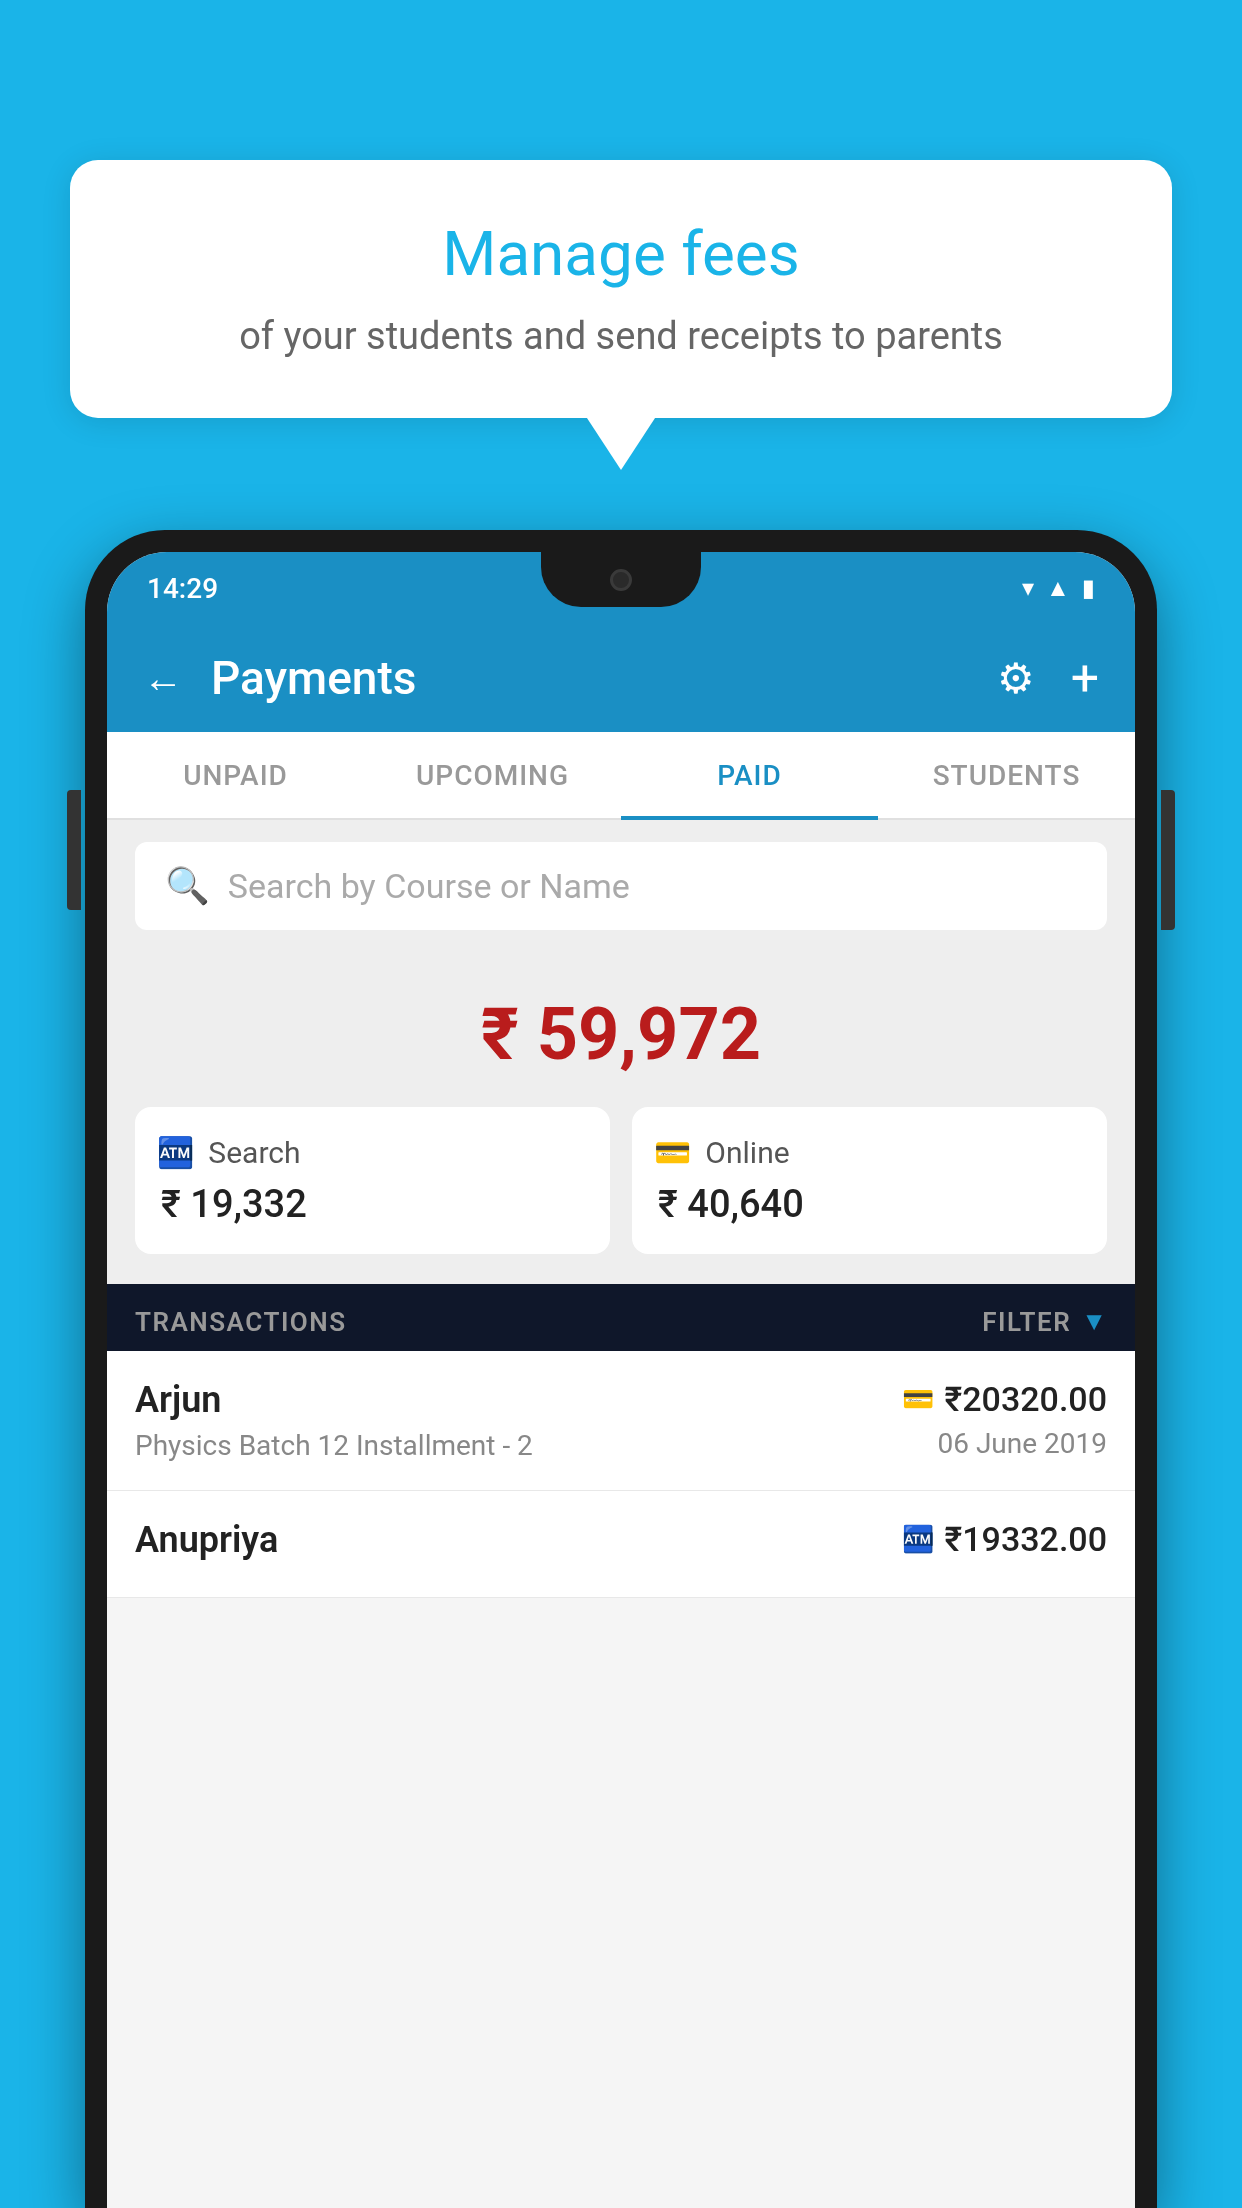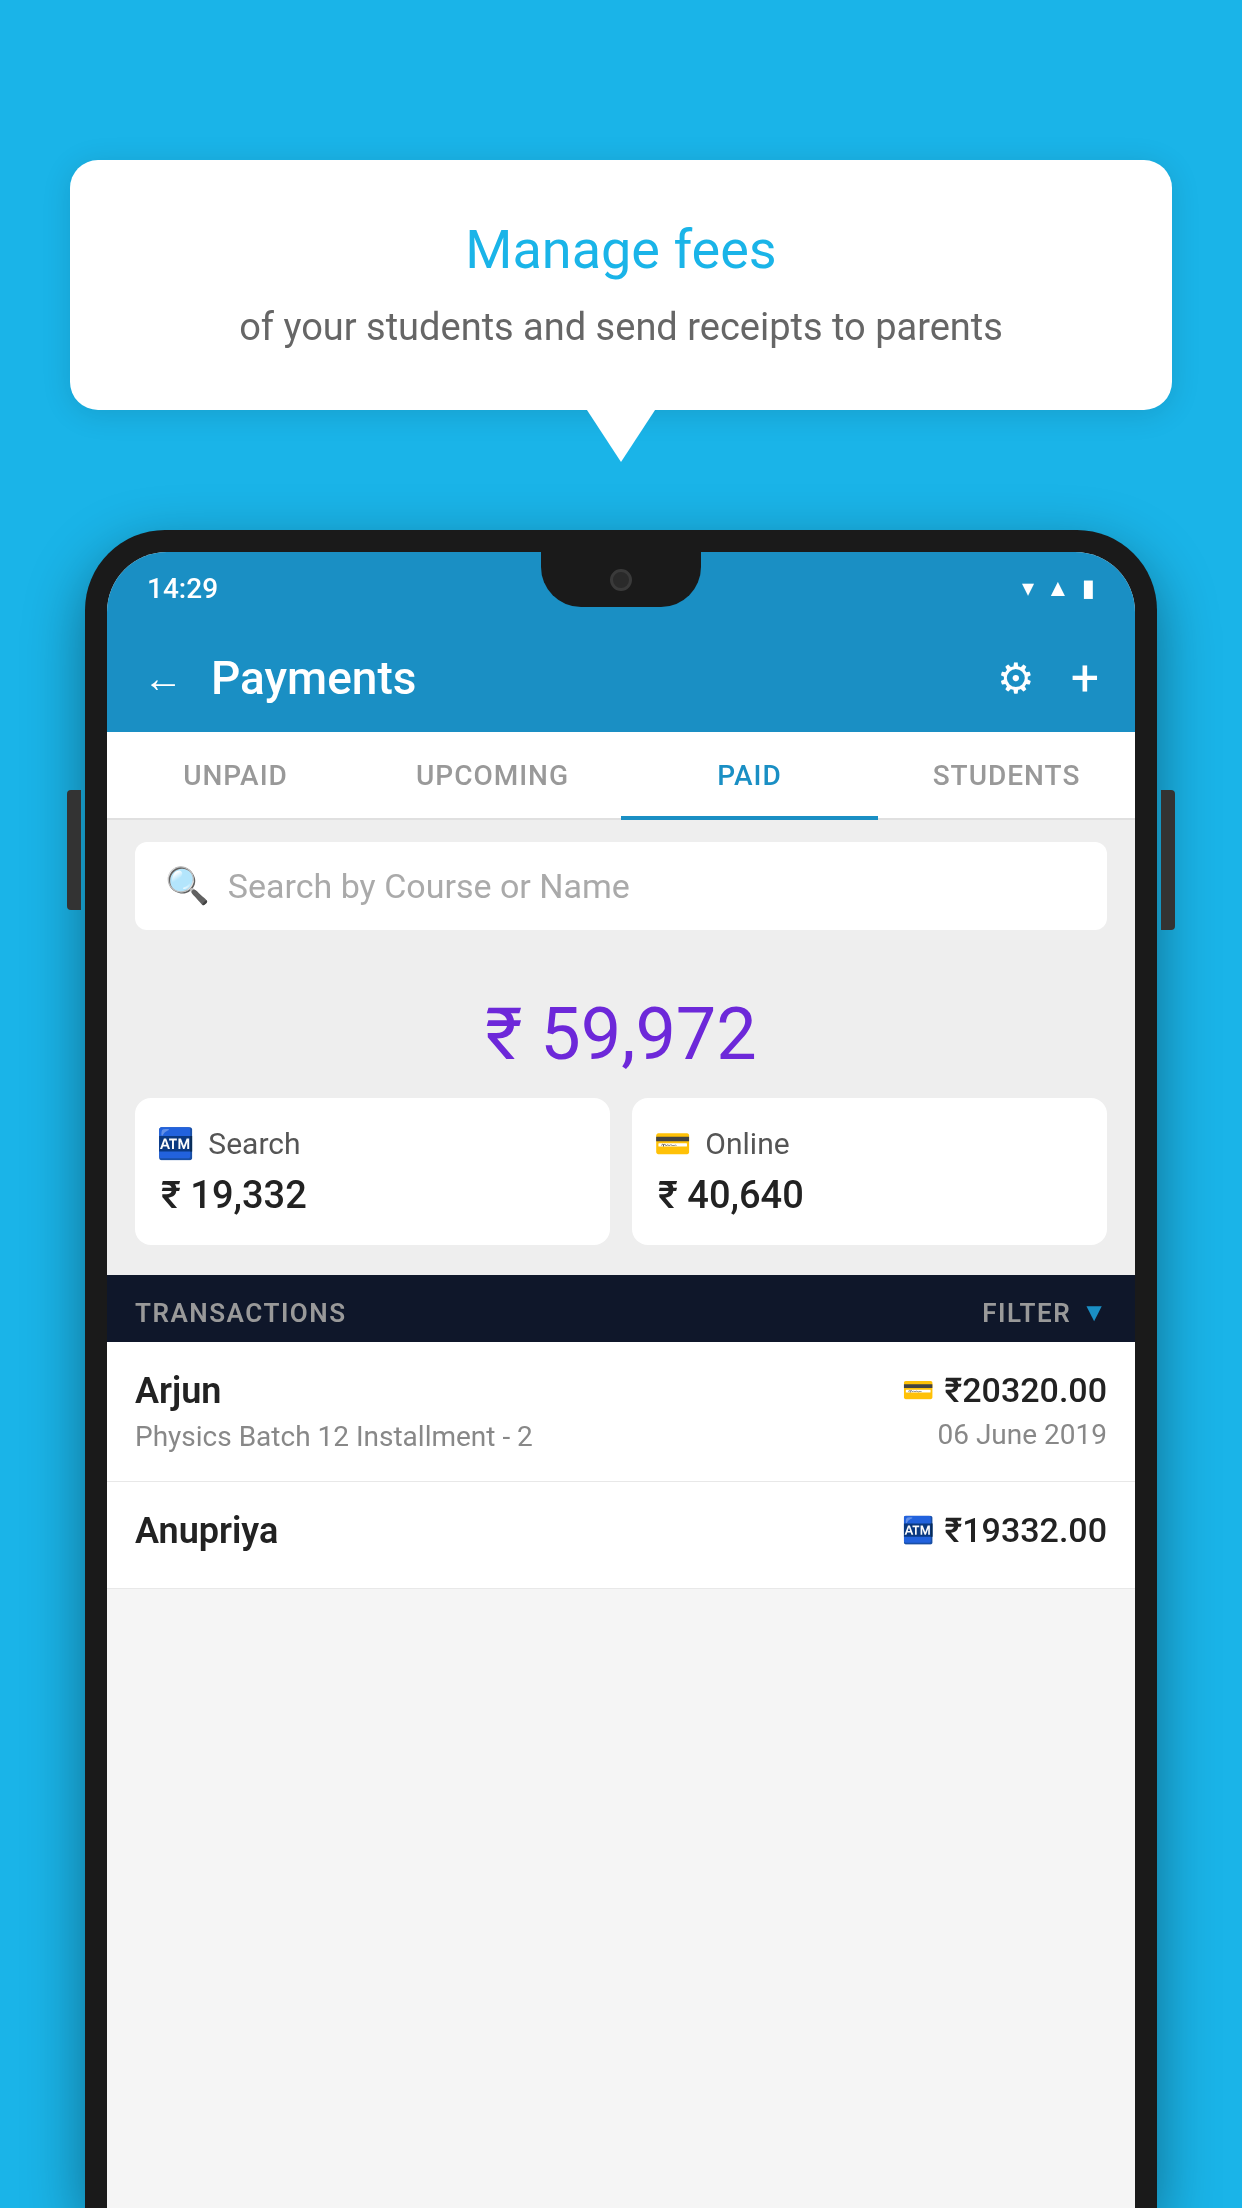--- a/index.html
+++ b/index.html
@@ -31,21 +31,21 @@
       position: absolute;
       bottom: -52px;
       left: 50%;
       transform: translateX(-50%);
       border-left: 36px solid transparent;
       border-right: 36px solid transparent;
       border-top: 55px solid #ffffff;
     }
 
     .hero-title {
-      font-size: 54px;
+      font-size: 62px;
       font-weight: 400;
       color: #1ab4e8;
       line-height: 1.1;
       margin-bottom: 22px;
     }
 
     .hero-subtitle {
       font-size: 38px;
       color: #666666;
       font-weight: 400;
@@ -260,23 +260,23 @@
     }
 
     .payment-received-label {
       font-size: 32px;
       color: #888888;
       margin-bottom: 10px;
     }
 
     .payment-amount {
       font-size: 72px;
-      font-weight: 400;
-      color: #6d28d9;
-      margin-bottom: 21px;
+      font-weight: 700;
+      color: #b91c1c;
+      margin-bottom: 30px;
     }
 
     .payment-cards {
       display: flex;
       gap: 22px;
     }
 
     .payment-card {
       flex: 1;
       background: white;

